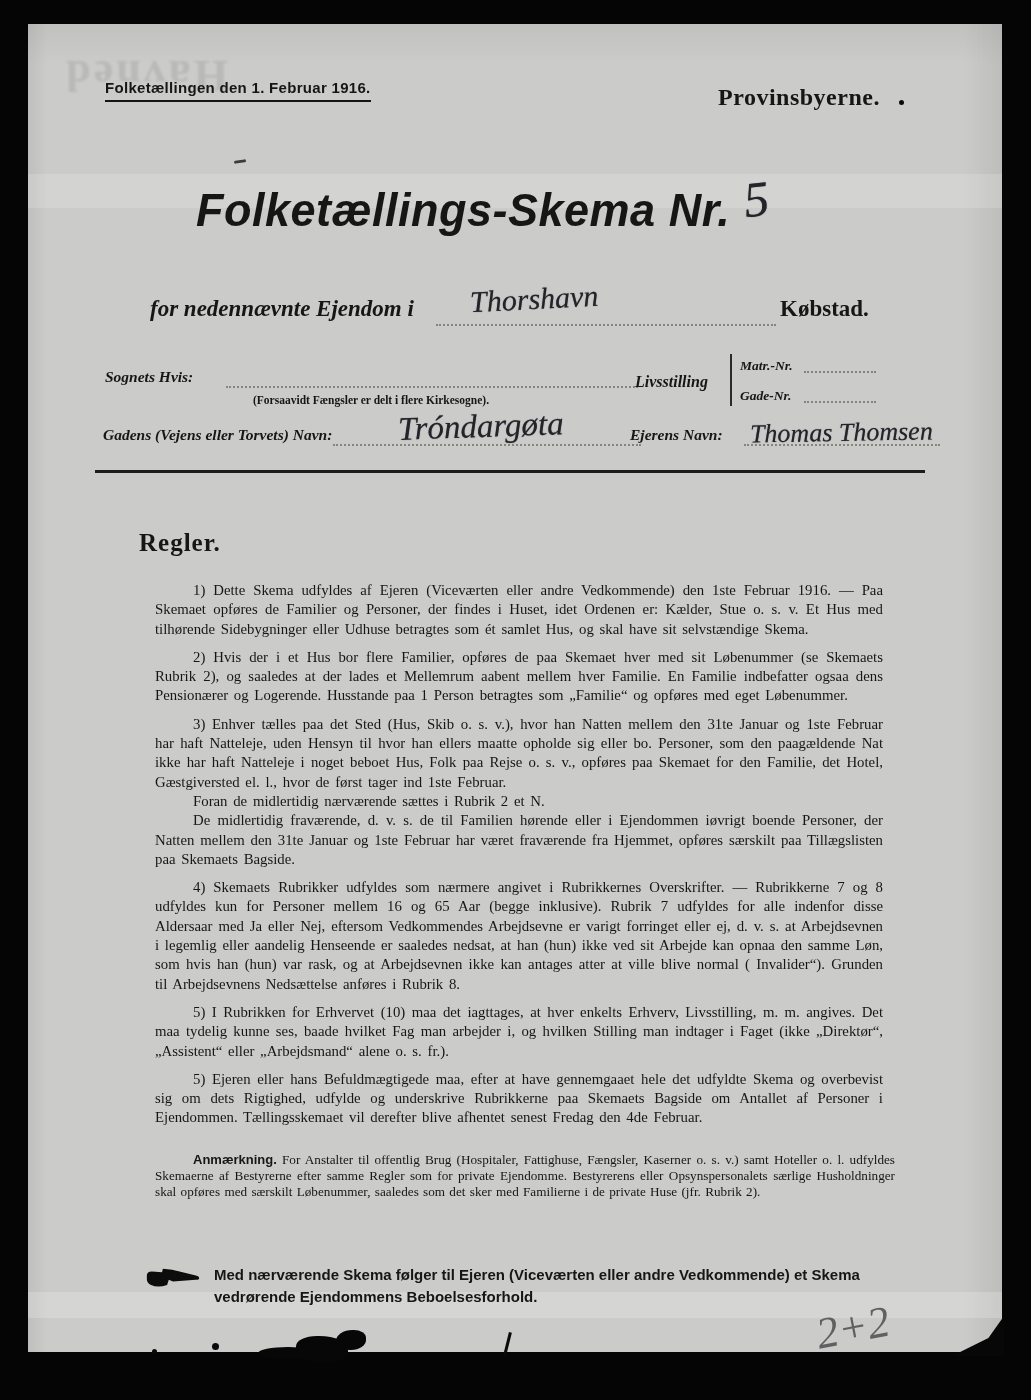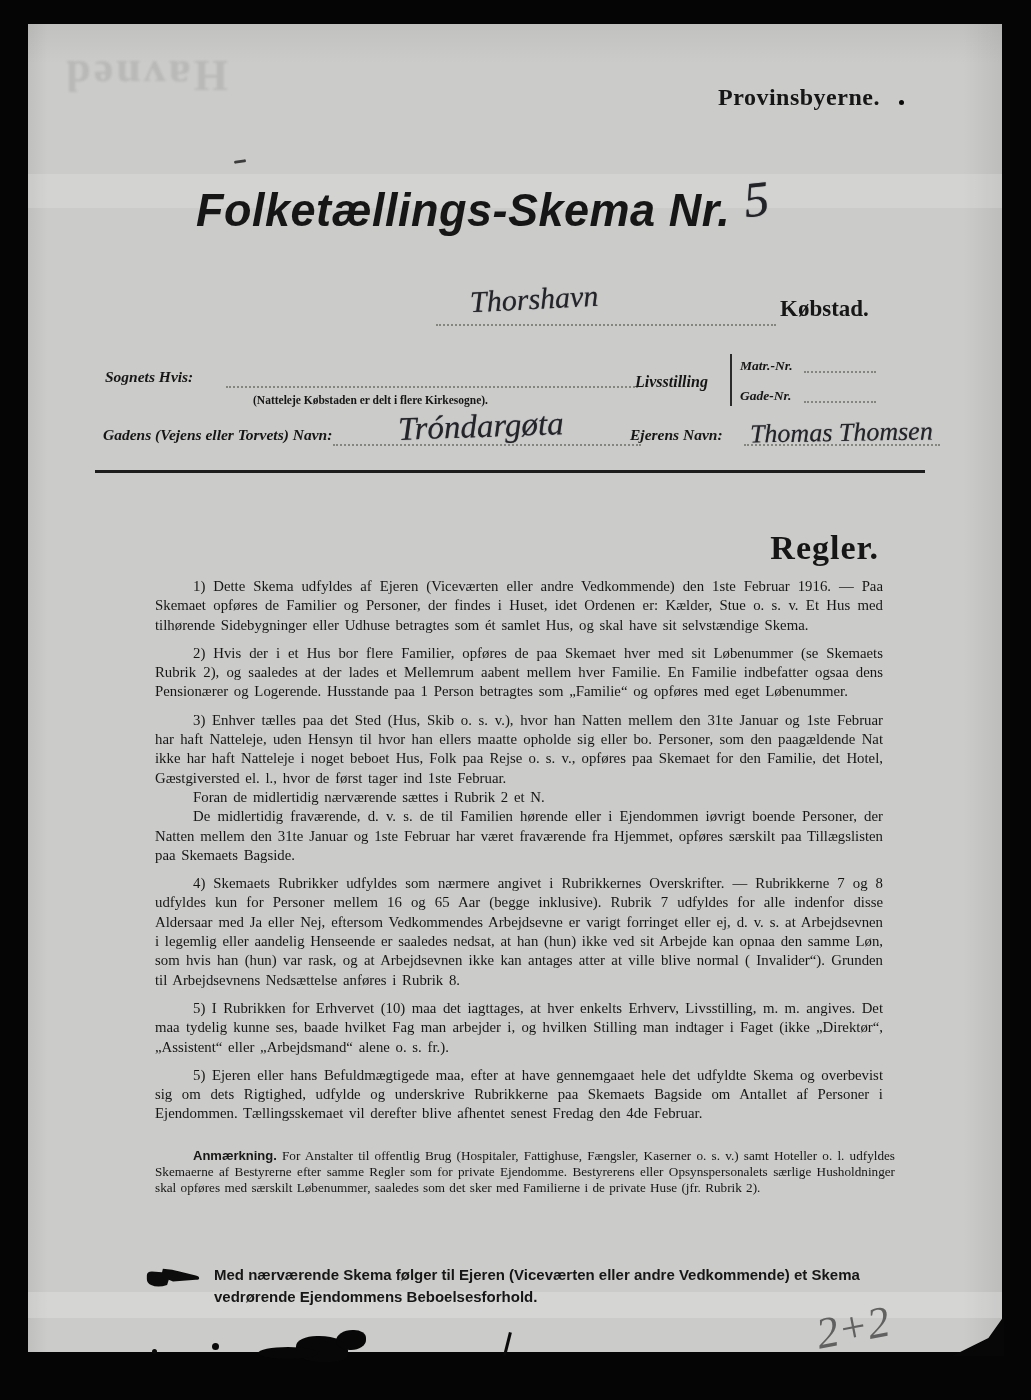--- a/index.html
+++ b/index.html
@@ -41,21 +41,21 @@
   .fld-matr{position:absolute;left:712px;top:334px;font-size:13.5px;}
   .fld-gade{position:absolute;left:712px;top:364px;font-size:13.5px;}
   .fld-street{position:absolute;left:75px;top:402px;}
   .hand-street{position:absolute;left:370px;top:384px;font-size:33px;transform:rotate(-2deg);
                text-shadow:0 0 1px rgba(20,20,30,.55);}
   .fld-owner{position:absolute;left:602px;top:402px;}
   .hand-owner{position:absolute;left:722px;top:394px;font-size:26px;transform:rotate(-1deg);
               text-shadow:0 0 1px rgba(20,20,30,.55);white-space:nowrap;}
   .hrule{position:absolute;left:67px;top:446px;width:830px;height:2.5px;background:#1d1d1d;}
   .rules{position:absolute;left:127px;top:505px;width:740px;}
-  .rules h2{margin:0 0 10px 0;text-align:right;font-size:34px;letter-spacing:1px;
+  .rules h2{margin:0 0 24px 0;text-align:left;font-size:25px;letter-spacing:1px;
             transform:translateX(-16px);}
   .rules p{margin:9px 12px 0 0;font-size:14.8px;line-height:19.3px;text-align:justify;
            text-indent:38px;word-spacing:2px;}
   .rules p.cont{margin-top:0;}
   .remark{margin-top:24px;font-size:13.2px;line-height:16.2px;text-align:justify;
           text-indent:38px;word-spacing:1px;}
   .remark b{font-family:"Liberation Sans",sans-serif;font-size:13px;}
   .foot-note{position:absolute;left:118px;top:1240px;width:724px;display:flex;gap:14px;align-items:flex-start;}
   .manicule{flex:0 0 54px;margin-top:4px;}
   .foot-text{font-family:"Liberation Sans",sans-serif;font-weight:bold;font-size:15px;
@@ -74,34 +74,36 @@
 <body>
 
 <div id="scan">
   <div id="paper">
 
     <div class="band" style="top:150px;height:34px;background:rgba(255,255,255,0.16);"></div>
     <div class="band" style="top:1268px;height:26px;background:rgba(255,255,255,0.20);"></div>
 
     <div class="bleed">Havned</div>
 
+    <div class="hdr-left">Folketællingen den 1. Februar 1916.</div>
     <div class="hdr-right">Provinsbyerne.</div>
 
     <div class="pencil-dash"></div>
 
     <div class="doc-title">Folketællings-Skema Nr.</div>
     <div class="hand title-num">5</div>
 
+    <div class="sub-prefix">for nedennævnte Ejendom i</div>
     <div class="dotline" style="left:408px;top:276px;width:340px;height:24px;"></div>
     <div class="hand hand-city">Thorshavn</div>
     <div class="sub-suffix">Købstad.</div>
 
     <div class="lbl fld-sogn">Sognets Hvis:</div>
     <div class="dotline" style="left:198px;top:344px;width:412px;height:18px;"></div>
-    <div class="fld-sogn-note">(Natteleje Købstaden er delt i flere Kirkesogne).</div>
+    <div class="fld-sogn-note">(Forsaavidt Fængsler er delt i flere Kirkesogne).</div>
 
     <div class="lbl fld-ejd">Livsstilling</div>
     <div class="ejd-bar"></div>
     <div class="lbl fld-matr">Matr.-Nr.</div>
     <div class="dotline" style="left:776px;top:334px;width:72px;height:13px;"></div>
     <div class="lbl fld-gade">Gade-Nr.</div>
     <div class="dotline" style="left:776px;top:364px;width:72px;height:13px;"></div>
 
     <div class="lbl fld-street">Gadens (Vejens eller Torvets) Navn:</div>
     <div class="dotline" style="left:305px;top:402px;width:308px;height:18px;"></div>

